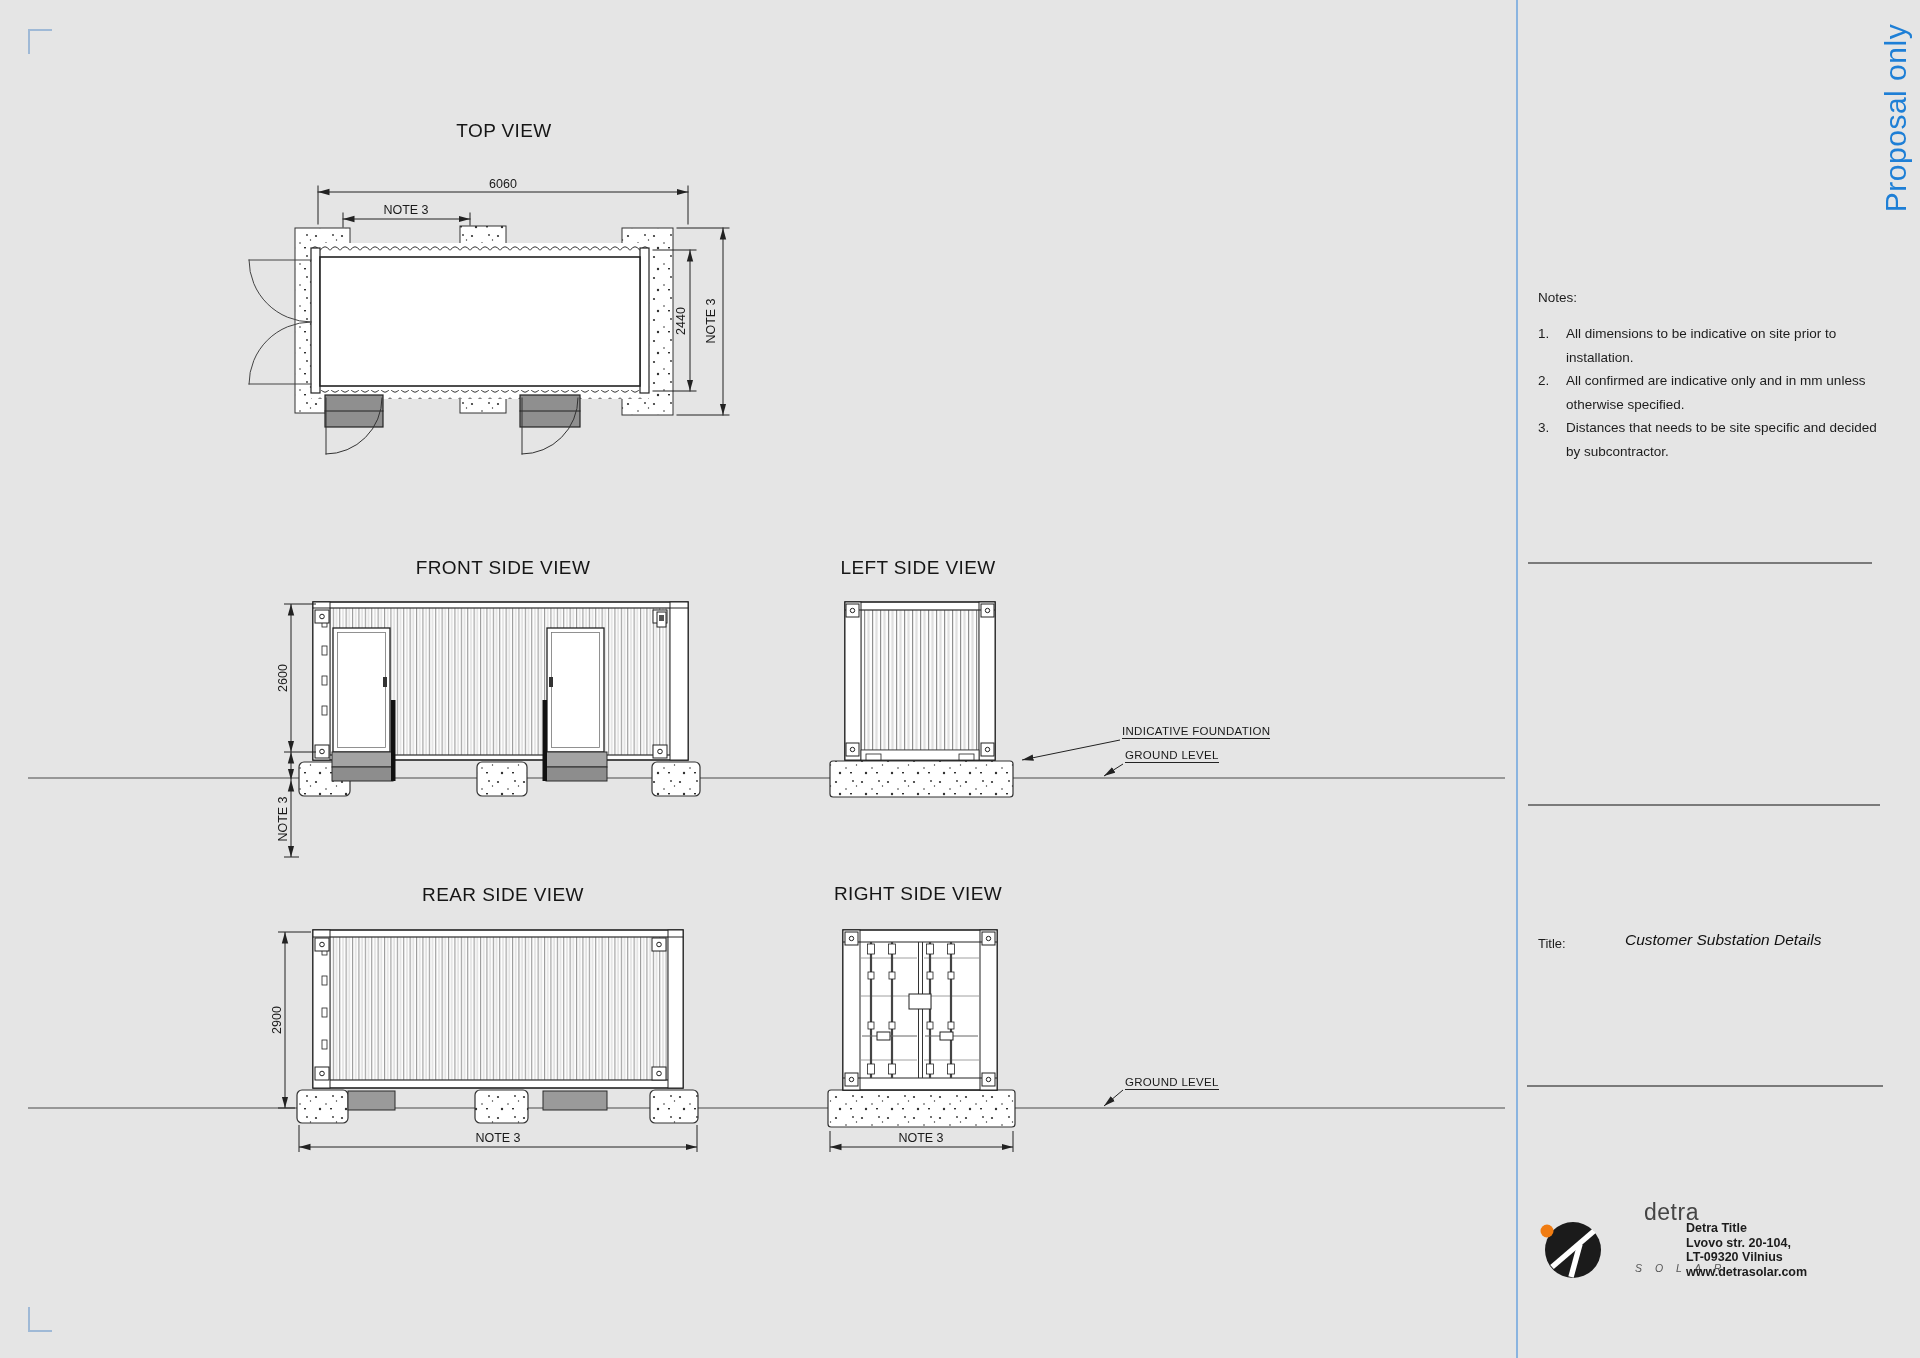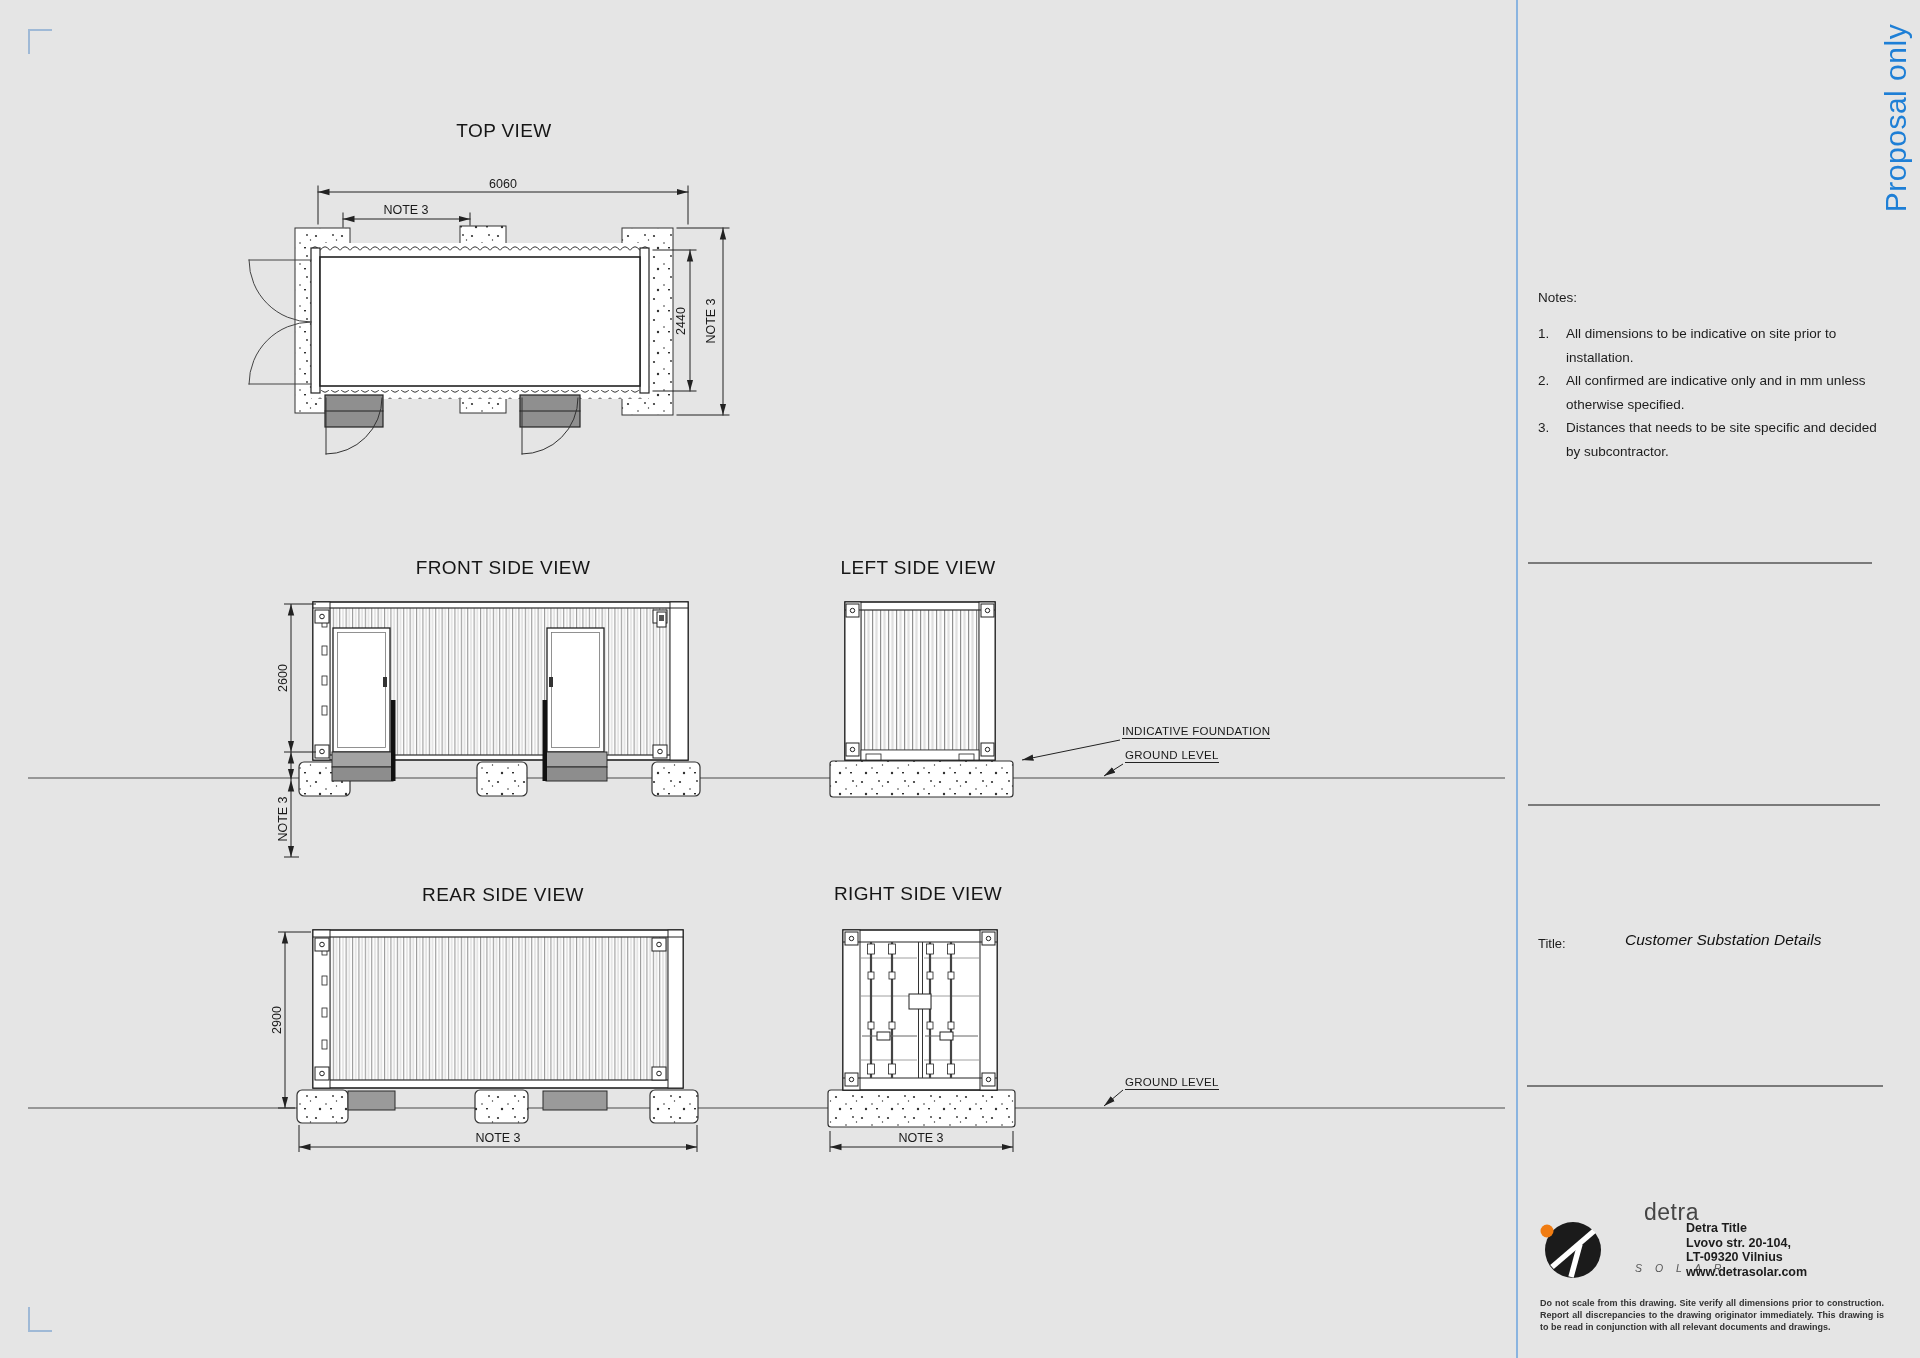--- a/index.html
+++ b/index.html
@@ -354,14 +354,13 @@
   <div class="logo-word">detra</div>
   <div class="logo-sub">S O L A R</div>
 
   <div class="addr">
     <div>Detra Title</div>
     <div>Lvovo str. 20-104,</div>
     <div>LT-09320 Vilnius</div>
     <div>www.detrasolar.com</div>
   </div>
 
-  <div class="disclaimer">Do not scale from this drawing. Site verify all dimensions prior to construction. Report all discrepancies to the drawing originator immediately. This drawing is to be read in conjunction with all relevant documents and drawings.</div>
 </div>
 
 </body></html>

